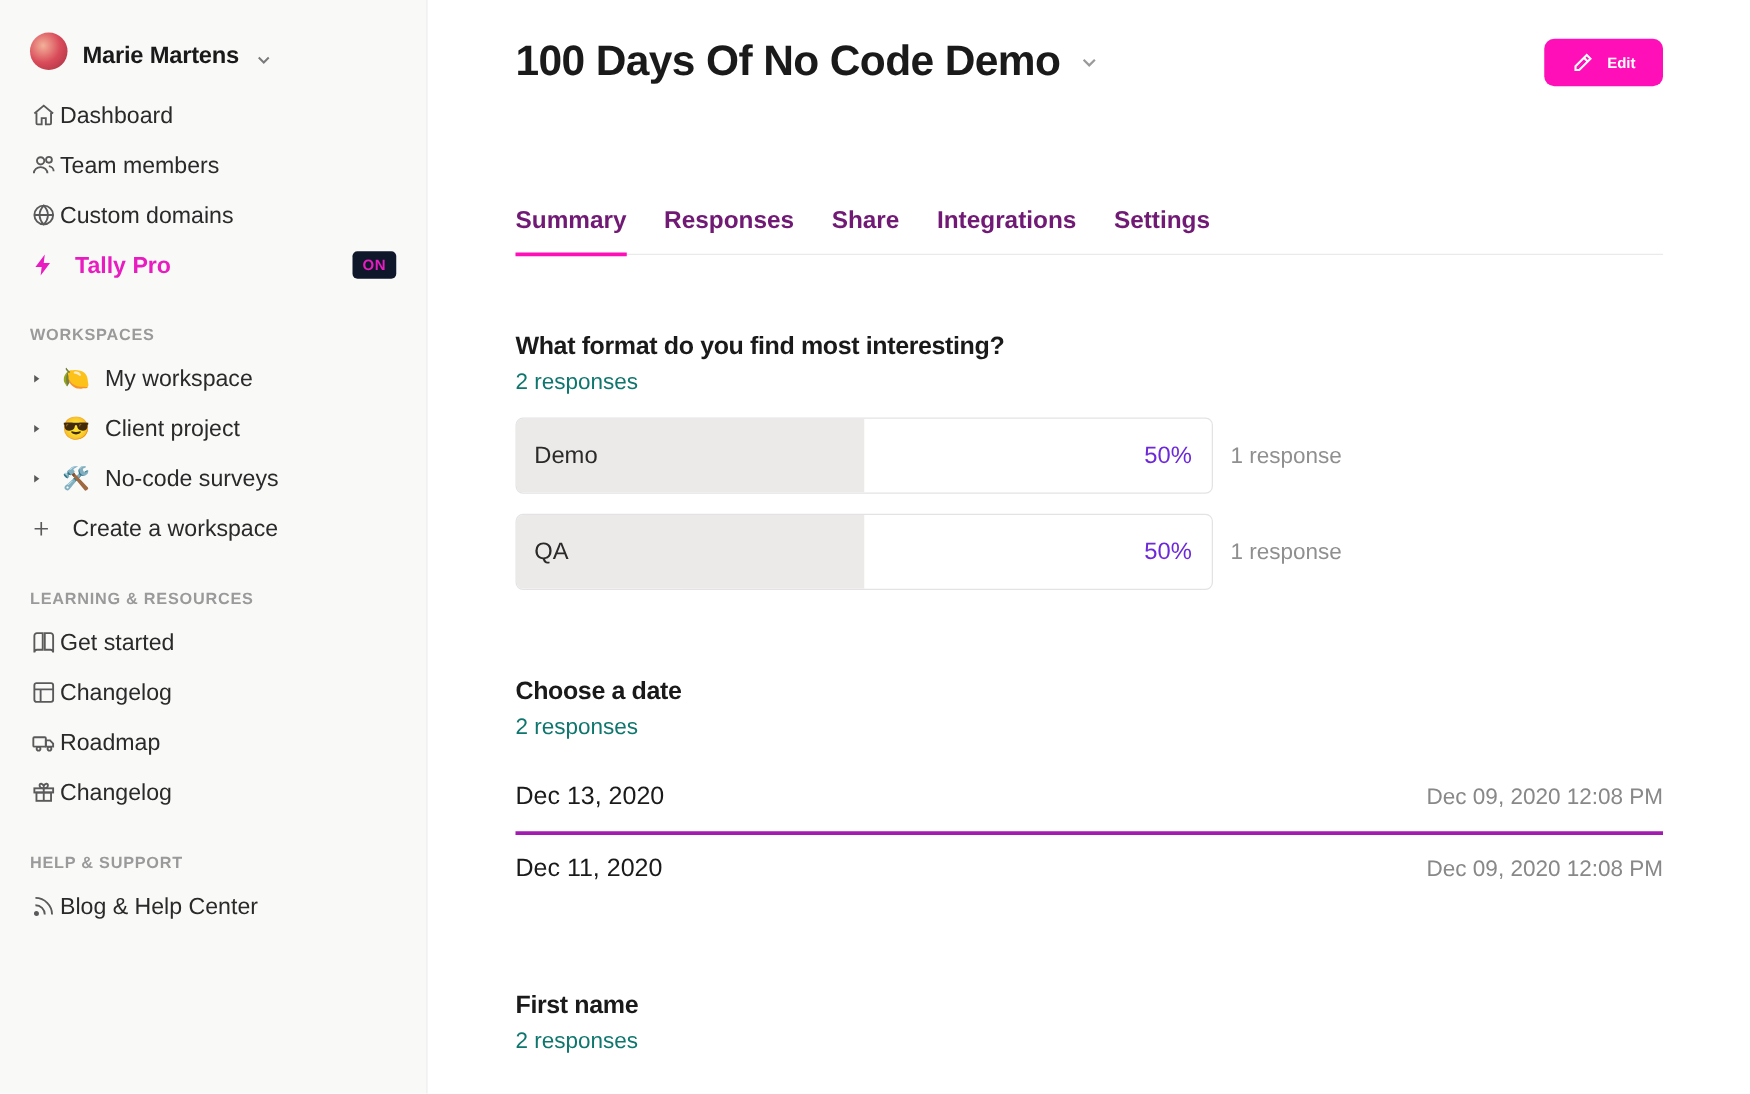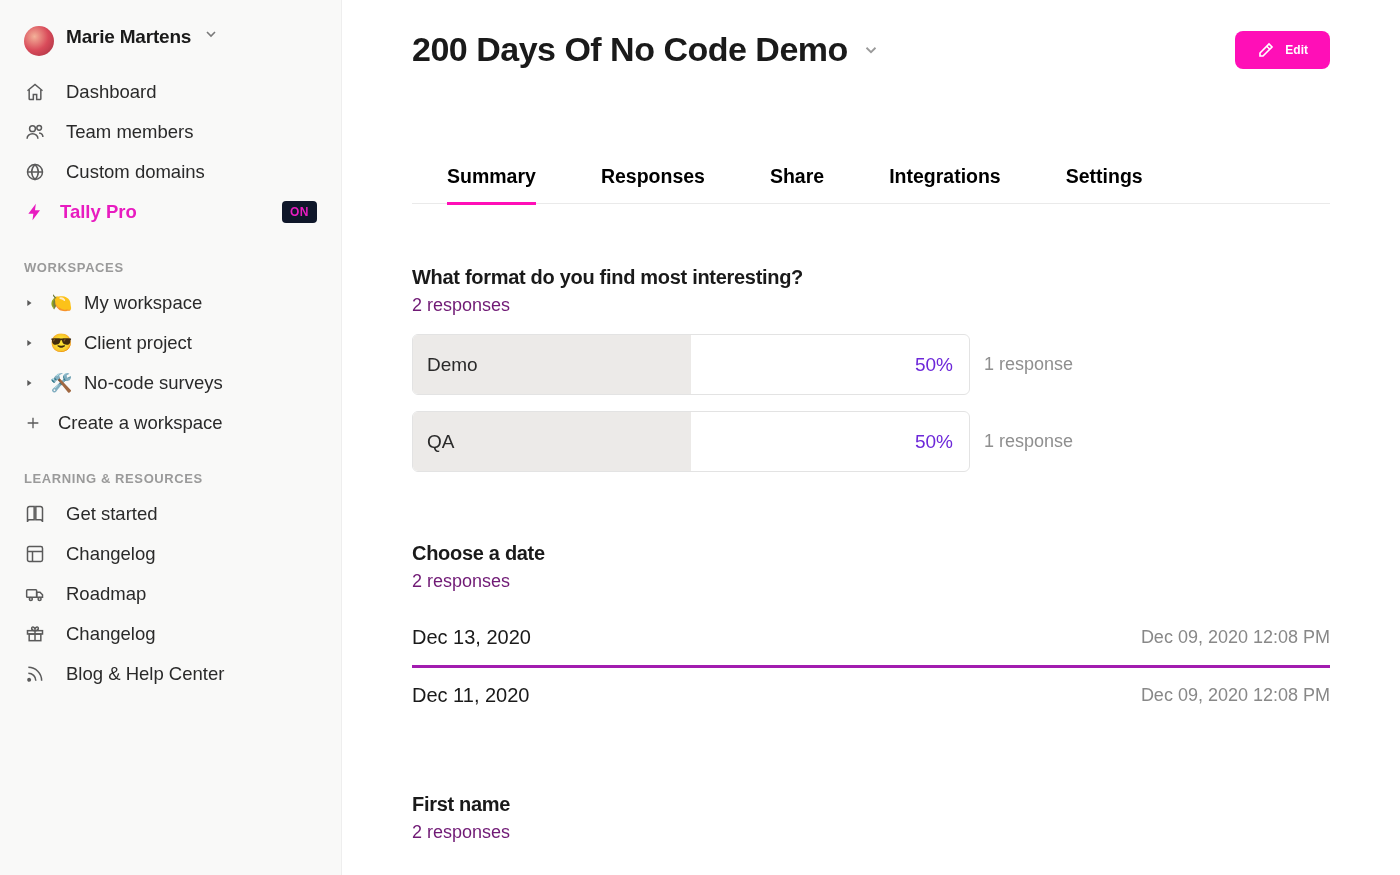--- a/index.html
+++ b/index.html
@@ -16,35 +16,35 @@
   
   .sidebar {
     width: 342px;
     background: #f9f9f8;
     border-right: 1px solid #eee;
     padding: 22px 14px 22px 14px;
     overflow-y: auto;
   }
   .user-row {
     display: flex;
-    align-items: flex-start;
+    align-items: flex-end;
     gap: 12px;
     padding: 4px 10px 16px 10px;
     cursor: pointer;
   }
   .avatar {
     width: 30px; height: 30px; border-radius: 50%;
     background: radial-gradient(circle at 35% 35%, #f3b199 0%, #d94b5a 50%, #a12f3f 100%);
     flex: 0 0 auto;
   }
   .user-name { font-weight: 700; font-size: 19px; letter-spacing: -0.2px; }
   .nav-item {
     display: flex;
     align-items: center;
-    gap: 20px;
+    gap: 2px;
     padding: 9px 10px;
     border-radius: 6px;
     font-size: 18.5px;
     font-weight: 500;
     cursor: pointer;
     color: #2a2a2a;
   }
   .nav-item .icon { width: 22px; height: 22px; color: #5a5a5a; display:flex; align-items:center; justify-content:center; }
   .nav-item.pro { color: #e81cc0; font-weight: 700; justify-content: space-between; }
   .nav-item.pro .left { display:flex; align-items:center; gap:14px; }
@@ -110,31 +110,30 @@
   .tabs {
     display: flex;
     gap: 30px;
     border-bottom: 1px solid #eaeaea;
     margin-bottom: 62px;
   }
   .tab {
     font-size: 19.5px;
     font-weight: 600;
     padding: 4px 0 14px 0;
-    color: #000000;
+    color: #701a75;
     cursor: pointer;
     border-bottom: 3px solid transparent;
     margin-bottom: -2px;
-    margin-left: 35px;
   }
   .tab.active { border-bottom-color: #ff0fb7; }
 
   .question { margin-bottom: 70px; }
   .q-title { font-size: 20px; font-weight: 800; letter-spacing: -0.3px; margin-bottom: 6px; }
-  .q-sub { font-size: 18px; color: #701a75; margin-bottom: 18px; }
+  .q-sub { font-size: 18px; color: #0f766e; margin-bottom: 18px; }
 
   .bar-row { display: flex; align-items: center; gap: 14px; margin-bottom: 16px; }
   .bar {
     flex: 0 0 558px;
     height: 61px;
     border: 1px solid #e3e3e3;
     border-radius: 6px;
     position: relative;
     display: flex;
     align-items: center;
@@ -309,37 +308,38 @@
       <svg width="20" height="20" viewBox="0 0 24 24" fill="none" stroke="currentColor" stroke-width="1.8">
           <rect x="3" y="8" width="18" height="4"></rect>
           <rect x="5" y="12" width="14" height="8"></rect>
           <path d="M12 8v12"></path>
           <path d="M12 8c-2 0-4-1-4-3s3-2 4 1c1-3 4-3 4-1s-2 3-4 3z"></path>
         </svg>
     </span>
     <span>Changelog</span>
   </div>
 
+  <div class="section-label">HELP &amp; SUPPORT</div>
 
   <div class="nav-item">
     <span class="icon">
       <svg width="20" height="20" viewBox="0 0 24 24" fill="none" stroke="currentColor" stroke-width="1.8">
           <path d="M4 11a9 9 0 0 1 9 9"></path>
           <path d="M4 4a16 16 0 0 1 16 16"></path>
           <circle cx="5" cy="19" r="1.5" fill="currentColor"></circle>
         </svg>
     </span>
     <span>Blog &amp; Help Center</span>
   </div>
 </aside>
 
 <main class="main">
   <div class="header-row">
     <div class="title-wrap">
-      <h1 class="page-title">200 Days Of No Code Demo</h1>
+      <h1 class="page-title">100 Days Of No Code Demo</h1>
       <span class="title-caret">
         <svg width="18" height="18" viewBox="0 0 24 24" fill="none" stroke="#9a9a9a" stroke-width="2.4">
             <polyline points="6 9 12 15 18 9"></polyline>
           </svg>
       </span>
     </div>
     <button class="edit-btn">
       <span>
         <svg width="18" height="18" viewBox="0 0 24 24" fill="none" stroke="#fff" stroke-width="2.2">
             <path d="M4 20h4L20 8l-4-4L4 16v4z"></path>

